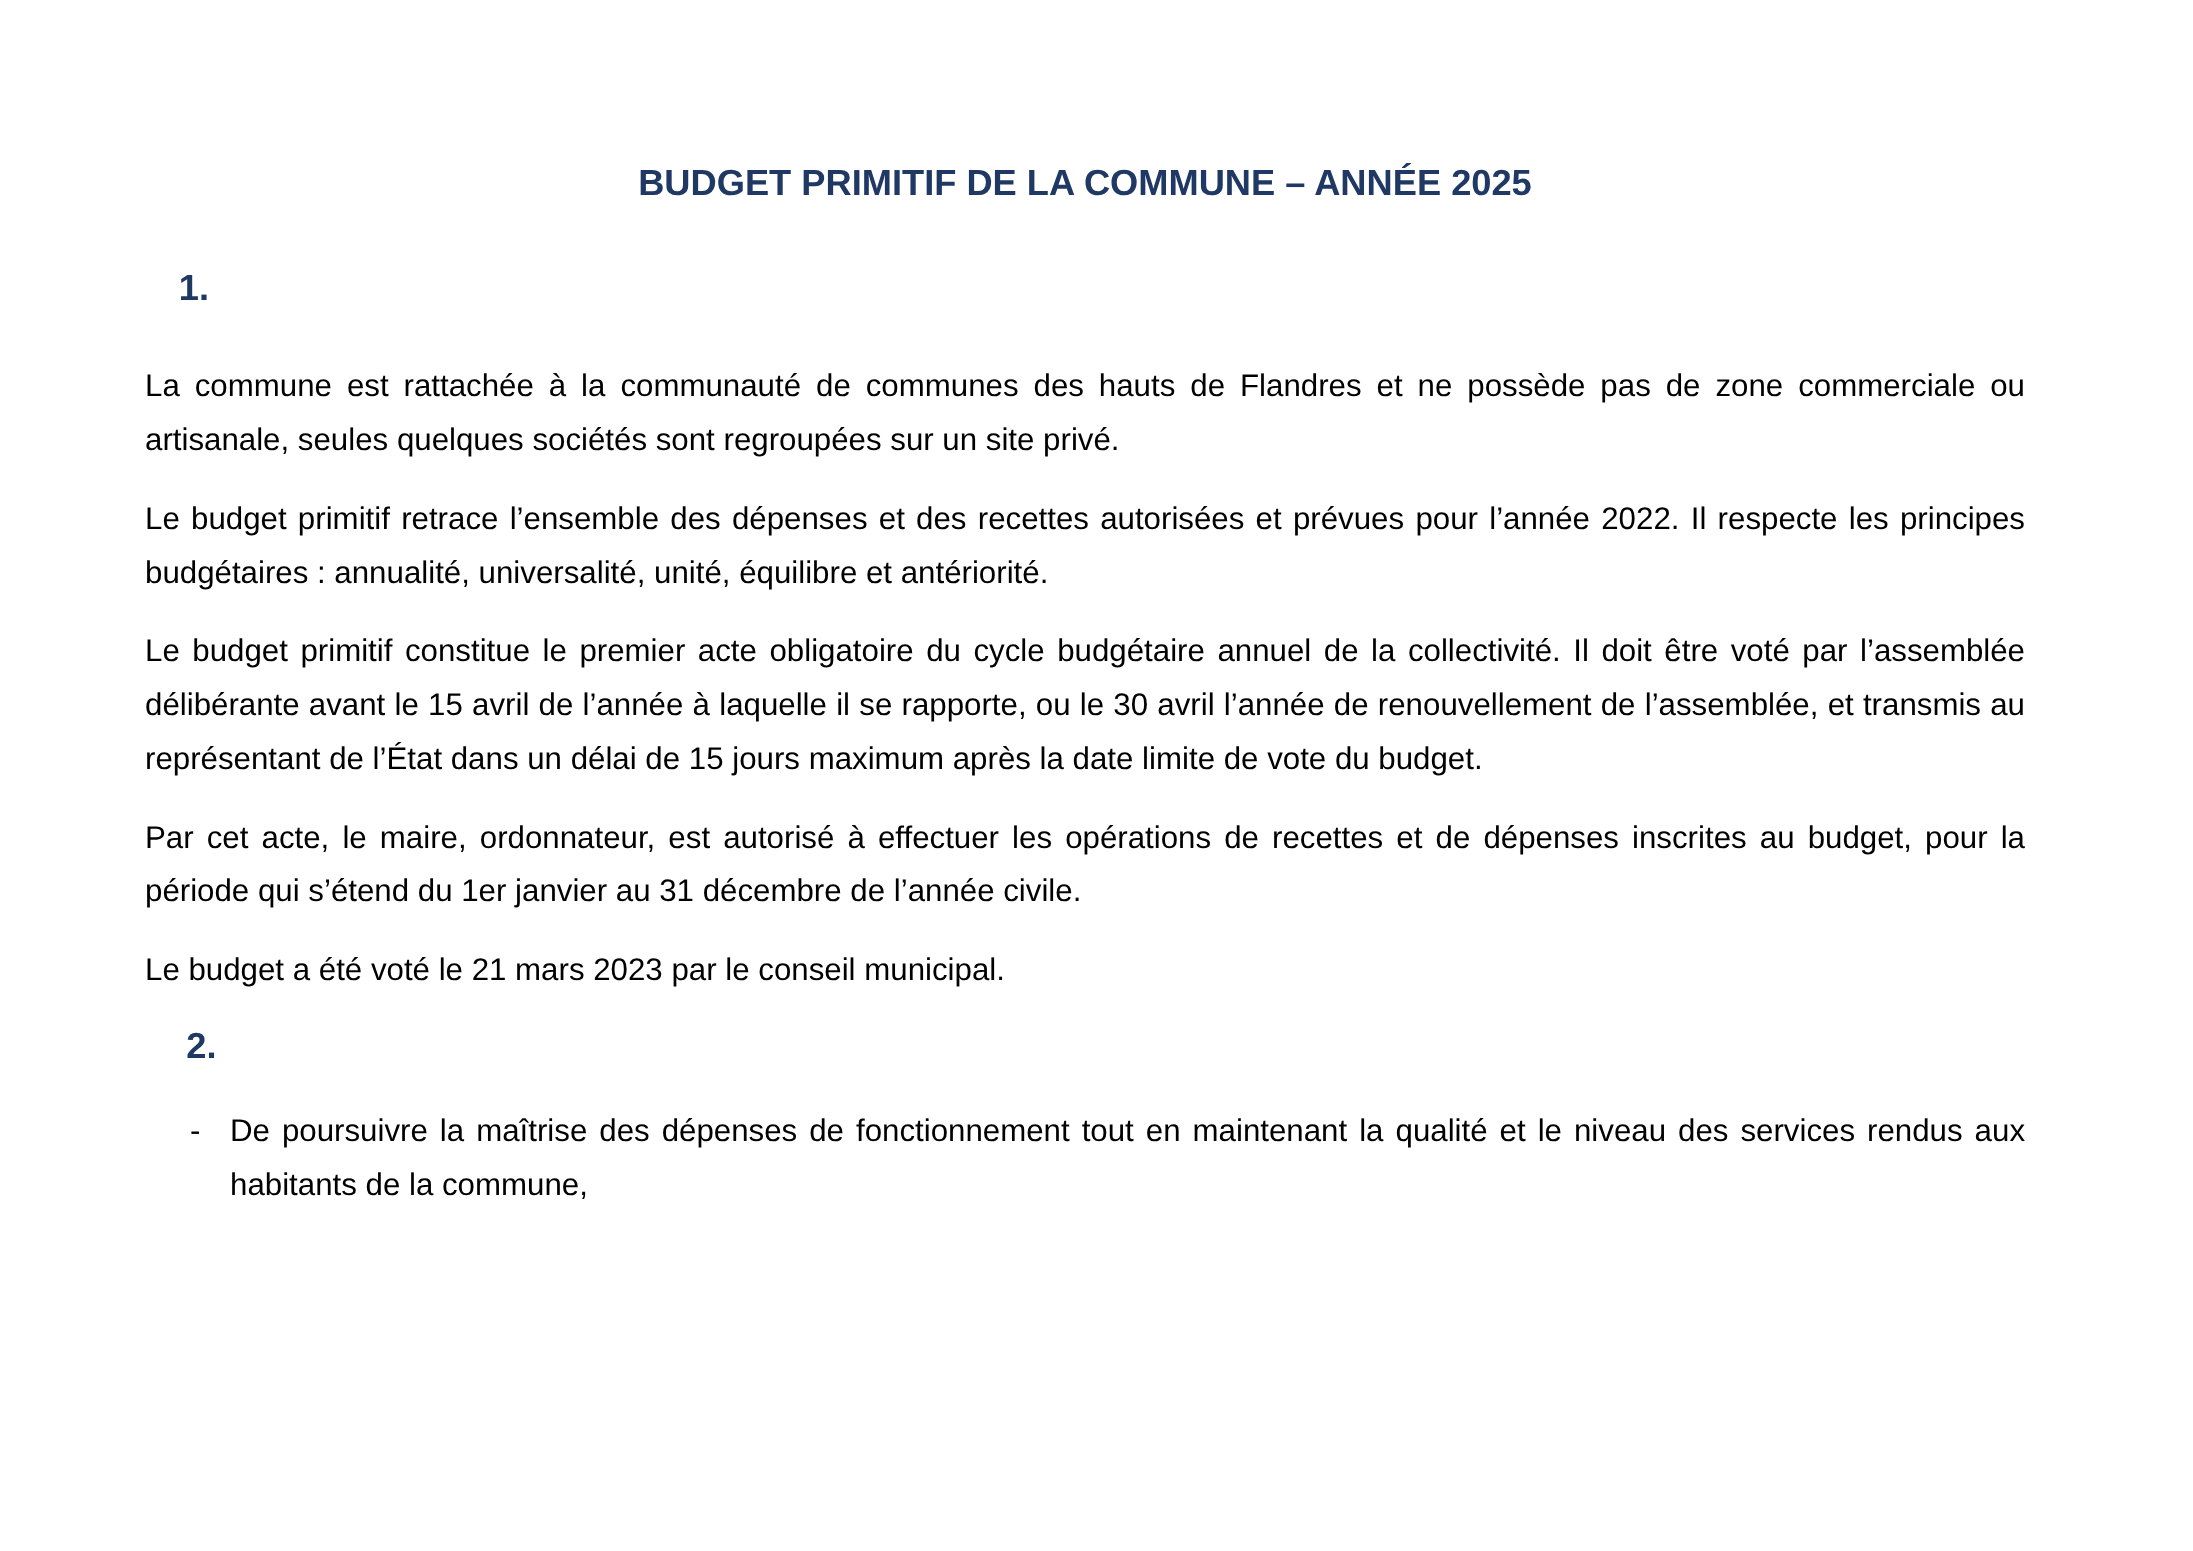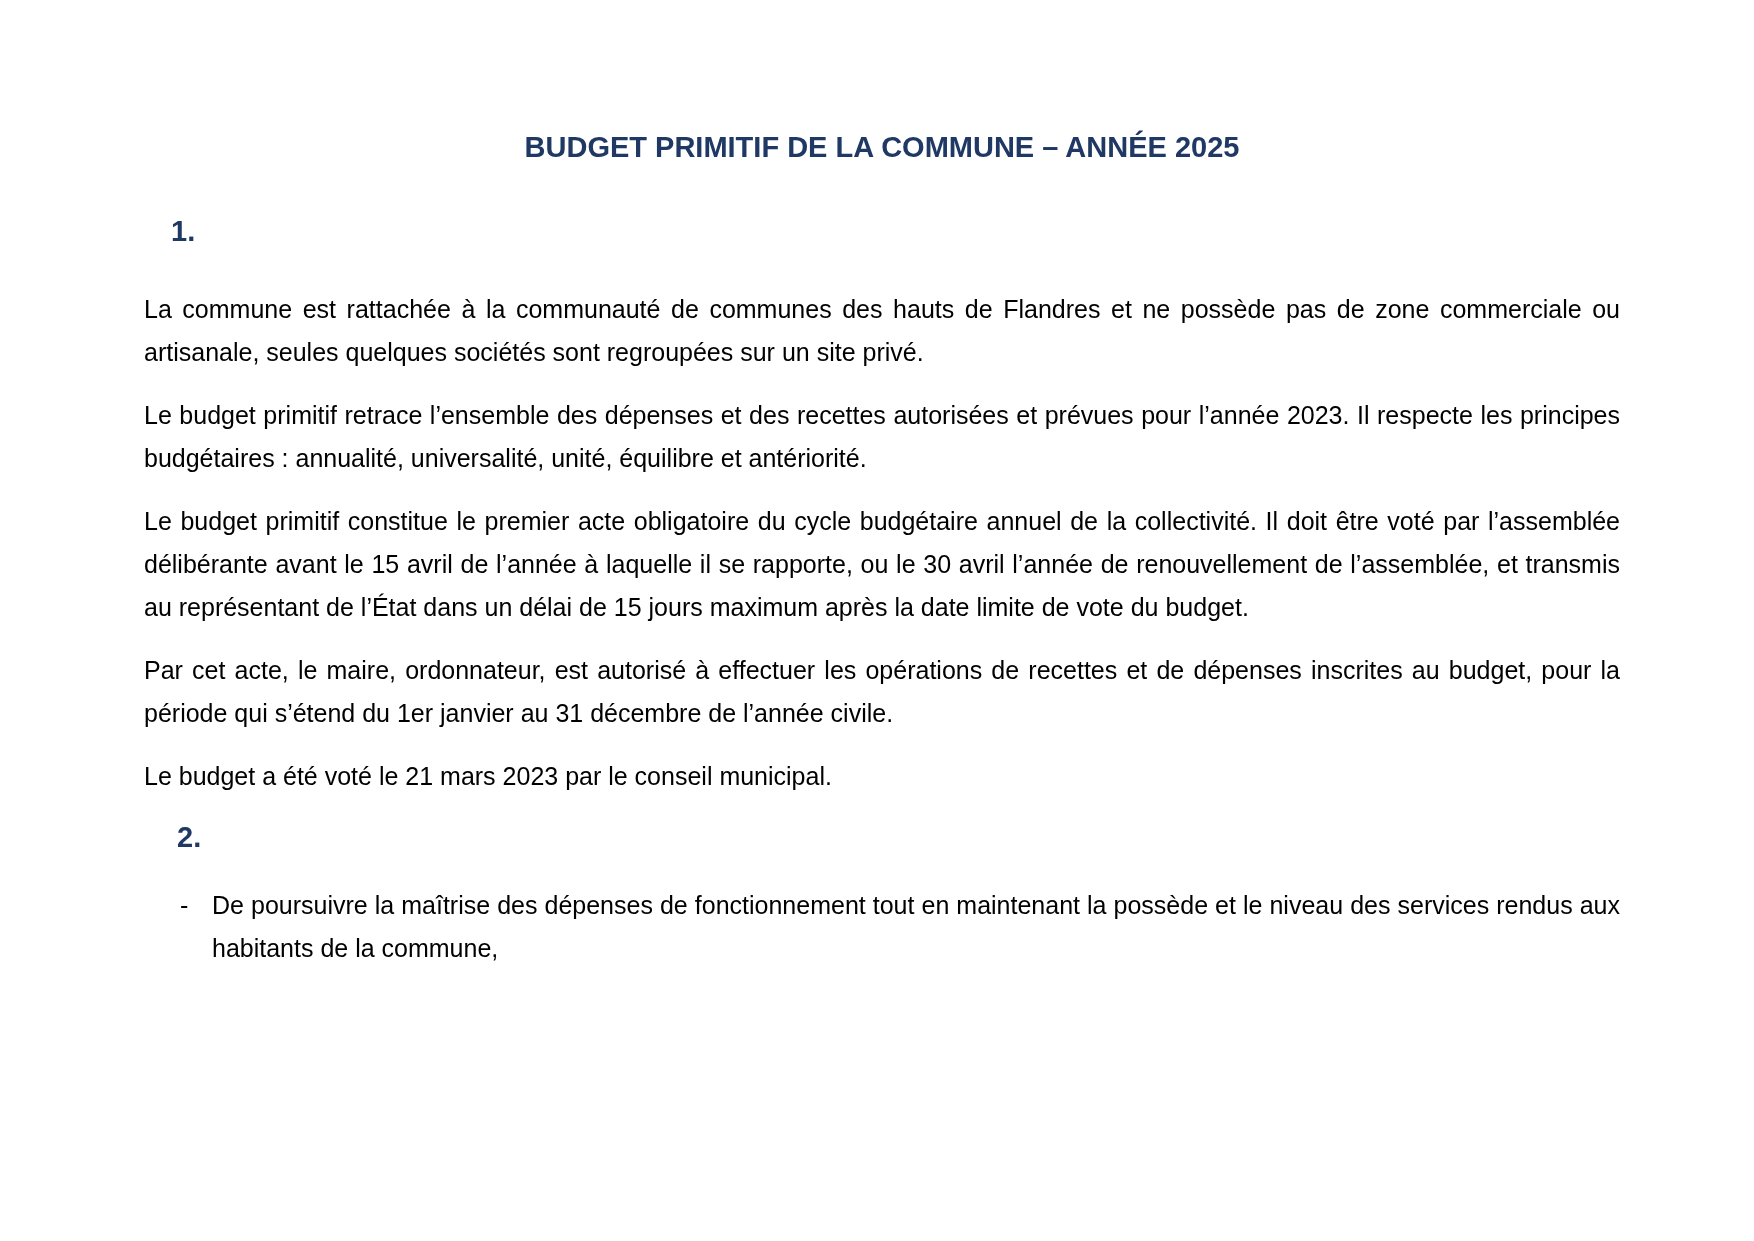--- a/index.html
+++ b/index.html
@@ -11,21 +11,21 @@
     position: relative;
     width: 1754px;
     height: 1241px;
     background: #ffffff;
     overflow: hidden;
     font-family: "Liberation Sans", "DejaVu Sans", sans-serif;
     color: #000000;
   }
   .content {
     position: absolute;
-    left: 144px;
+    left: 116px;
     right: 134px;
     top: 0;
   }
   .doc-title {
     margin: 130px 0 0 0;
     text-align: center;
     font-size: 29px;
     line-height: 34px;
     font-weight: bold;
     color: #1f3864;
@@ -83,32 +83,32 @@
 
     <div class="doc-title">BUDGET PRIMITIF DE LA COMMUNE – ANNÉE 2025</div>
 
     <div class="section-heading level-1">
       <span class="h-num">1.</span>
     </div>
 
     <p class="par after-heading">La commune est rattachée à la communauté de communes des hauts de Flandres et ne possède pas de zone commerciale ou artisanale, seules quelques sociétés sont regroupées sur un site privé.</p>
 
 
-    <p class="par">Le budget primitif retrace l’ensemble des dépenses et des recettes autorisées et prévues pour l’année 2023. Il respecte les principes budgétaires : annualité, universalité, unité, équilibre et antériorité.</p>
+    <p class="par">Le budget primitif retrace l’ensemble des dépenses et des recettes autorisées et prévues pour l’année 2022. Il respecte les principes budgétaires : annualité, universalité, unité, équilibre et antériorité.</p>
 
     <p class="par">Le budget primitif constitue le premier acte obligatoire du cycle budgétaire annuel de la collectivité. Il doit être voté par l’assemblée délibérante avant le 15 avril de l’année à laquelle il se rapporte, ou le 30 avril l’année de renouvellement de l’assemblée, et transmis au représentant de l’État dans un délai de 15 jours maximum après la date limite de vote du budget.</p>
 
     <p class="par">Par cet acte, le maire, ordonnateur, est autorisé à effectuer les opérations de recettes et de dépenses inscrites au budget, pour la période qui s’étend du 1er janvier au 31 décembre de l’année civile.</p>
 
     <p class="par">Le budget a été voté le 21 mars 2023 par le conseil municipal.</p>
 
     <div class="section-heading level-2">
       <span class="h-num">2.</span>
     </div>
 
 
     <div class="bullet-item">
       <span class="bullet-marker">-</span>
-      <span class="bullet-text">De poursuivre la maîtrise des dépenses de fonctionnement tout en maintenant la possède et le niveau des services rendus aux habitants de la commune,</span>
+      <span class="bullet-text">De poursuivre la maîtrise des dépenses de fonctionnement tout en maintenant la qualité et le niveau des services rendus aux habitants de la commune,</span>
     </div>
 
   </main>
 </div>
 
 </body></html>

